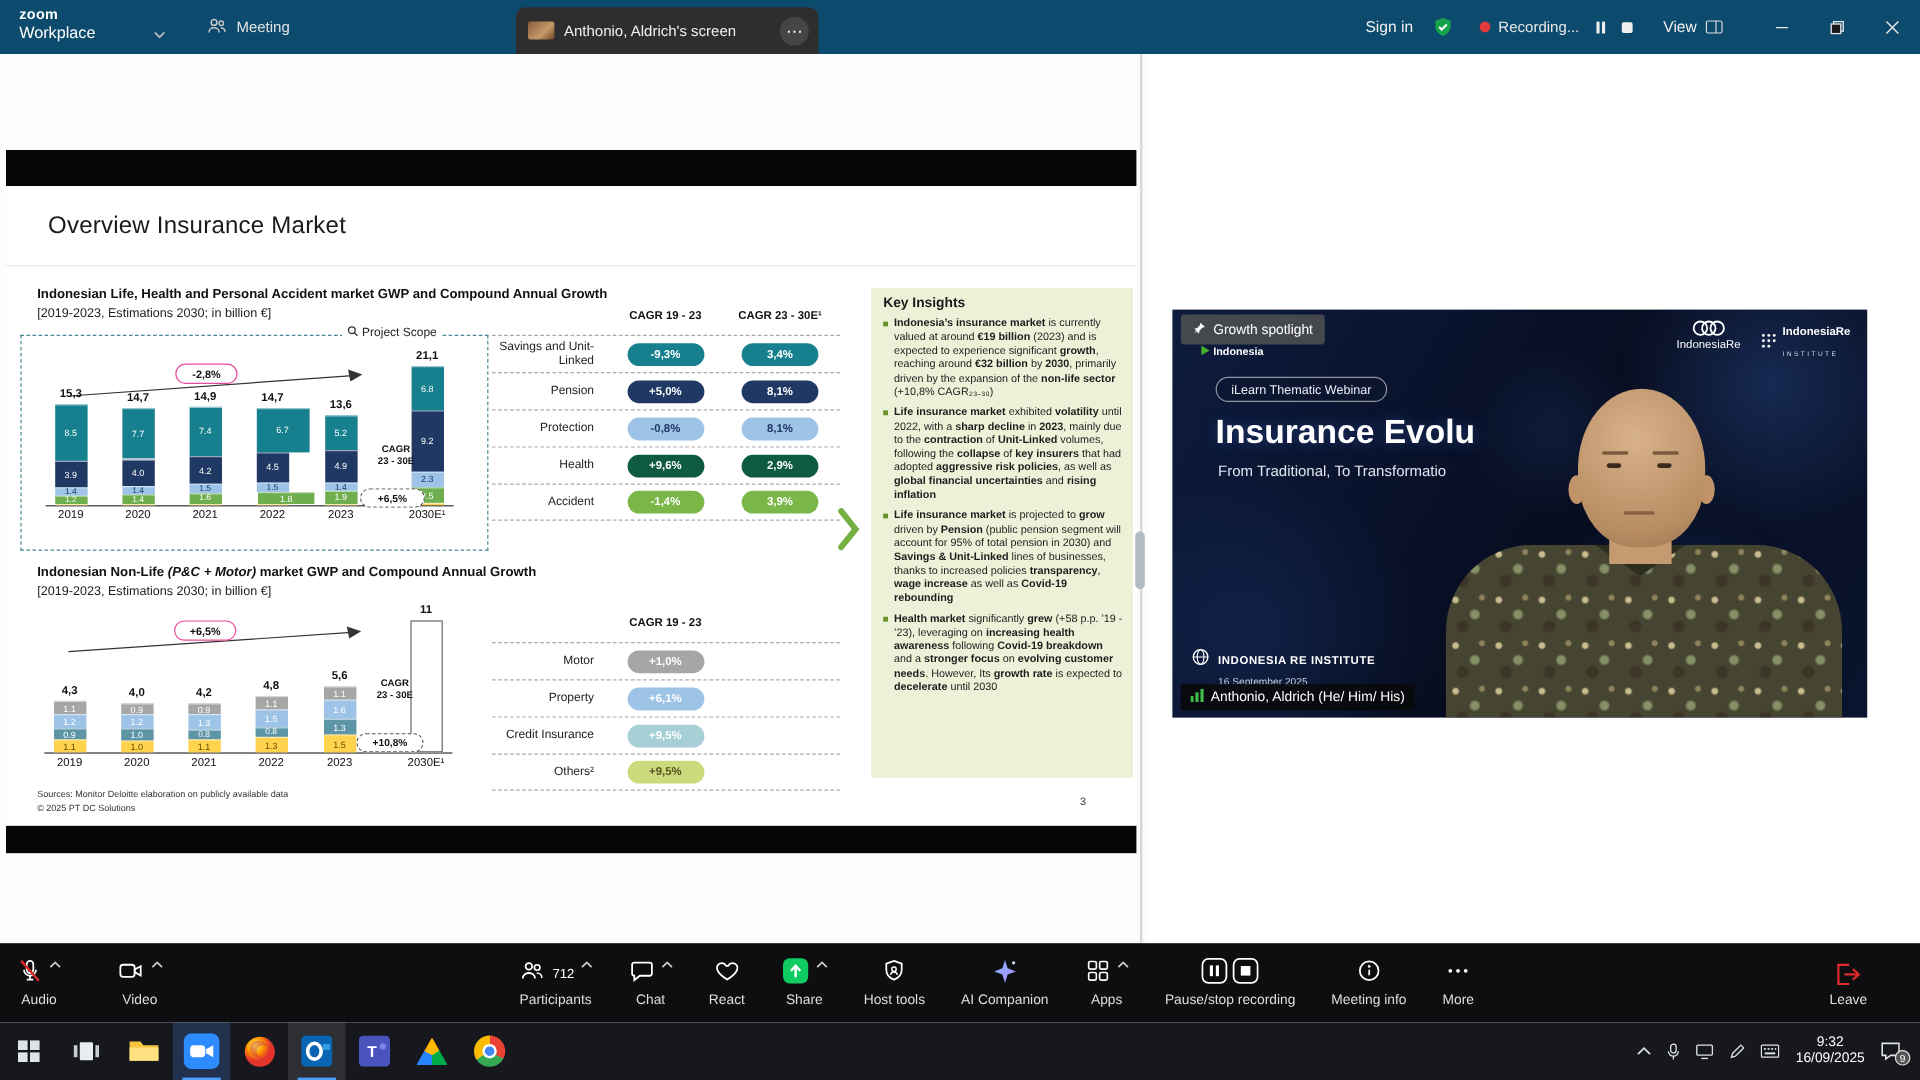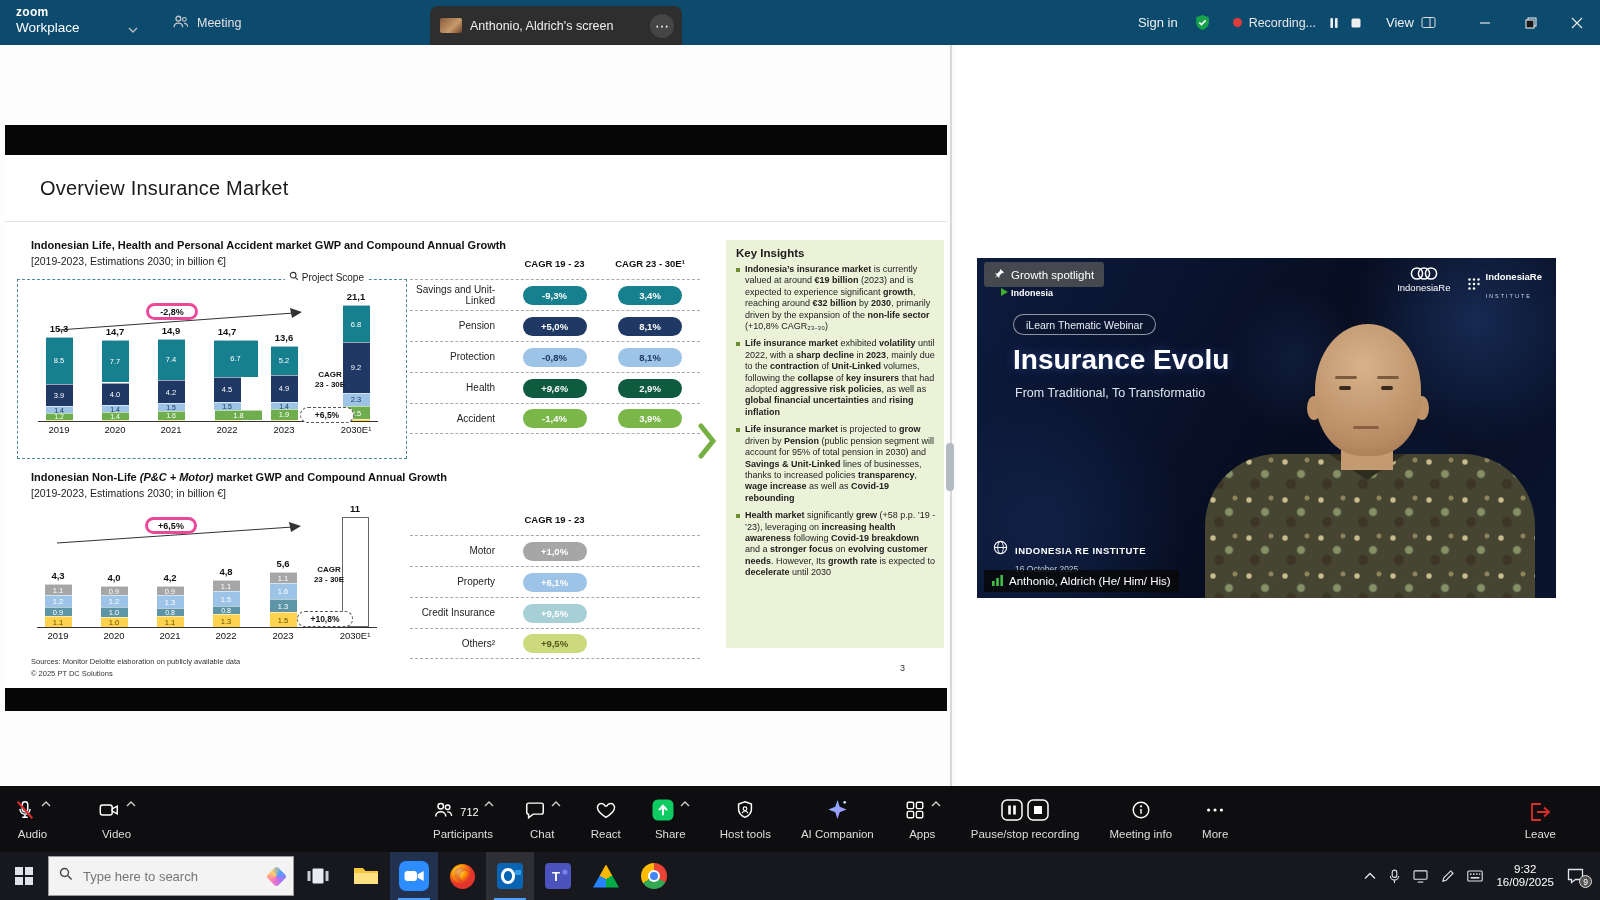--- a/index.html
+++ b/index.html
@@ -39,21 +39,21 @@
   .chart-sub{position:absolute;left:26px;font-size:10.5px;color:#222;}
 
   #chart1{position:absolute;left:12px;top:124px;width:390px;height:180px;border:1.5px dashed #4a8a96;}
   #chart2{position:absolute;left:12px;top:350px;width:390px;height:146px;}
   .bar-seg{position:absolute;text-align:center;font-size:7.5px;overflow:visible;border-top:.5px solid rgba(255,255,255,.55);}
   .proj-bar{position:absolute;background:#fff;border:1px solid #666;}
   .bar-total{position:absolute;text-align:center;font-size:9.5px;font-weight:600;color:#111;}
   .xlabel{position:absolute;text-align:center;font-size:9.5px;color:#111;}
   .axis{position:absolute;left:20px;width:340px;height:1px;background:#333;}
   .trend-svg{position:absolute;left:0;top:0;pointer-events:none;}
-  .trend-pill{position:absolute;background:#fff;border:3px solid #ec4899;border-radius:9px;display:flex;align-items:center;justify-content:center;font-size:9px;font-weight:bold;color:#111;}
+  .trend-pill{position:absolute;background:#fff;border:1px solid #ec4899;border-radius:9px;display:flex;align-items:center;justify-content:center;font-size:9px;font-weight:bold;color:#111;}
   .cagr-mid{position:absolute;width:56px;text-align:center;font-size:8px;font-weight:bold;color:#111;line-height:9.5px;}
   .cagr-oval{position:absolute;background:#fff;border:1px dashed #555;border-radius:9px;display:flex;align-items:center;justify-content:center;font-size:8.5px;font-weight:bold;color:#111;}
   #project-scope{position:absolute;top:-9px;right:38px;background:#fff;display:flex;align-items:center;gap:3px;padding:0 4px;font-size:10px;color:#222;}
 
   .cagr-table{position:absolute;width:290px;}
   .cagr-head-row,.cagr-row{display:grid;grid-template-columns:95px 99px 92px;align-items:center;}
   .cagr-head-row{height:32px;}
   .cagr-row{height:31px;border-top:1px dashed #a9a9a9;}
   .cagr-row:last-child{border-bottom:1px dashed #a9a9a9;}
   .cagr-head-cell{font-size:9.5px;font-weight:bold;color:#111;text-align:center;}
@@ -332,21 +332,21 @@
               <div class="pill-cell">
                 <div class="pill" style="background: rgb(157, 195, 230); color: rgb(31, 56, 100);">-0,8%</div>
               </div>
               <div class="pill-cell">
                 <div class="pill" style="background: rgb(157, 195, 230); color: rgb(31, 56, 100);">8,1%</div>
               </div>
             </div>
             <div class="cagr-row">
               <div class="cagr-label">Health</div>
               <div class="pill-cell">
-                <div class="pill" style="background: rgb(14, 91, 63); color: rgb(255, 255, 255); font-style: italic;">+9,6%</div>
+                <div class="pill" style="background: rgb(14, 91, 63); color: rgb(255, 255, 255);">+9,6%</div>
               </div>
               <div class="pill-cell">
                 <div class="pill" style="background: rgb(14, 91, 63); color: rgb(255, 255, 255);">2,9%</div>
               </div>
             </div>
             <div class="cagr-row">
               <div class="cagr-label">Accident</div>
               <div class="pill-cell">
                 <div class="pill" style="background: rgb(122, 182, 72); color: rgb(255, 255, 255);">-1,4%</div>
               </div>
@@ -507,21 +507,21 @@
         </div>
         <div id="vf-badge">iLearn Thematic Webinar</div>
         <div id="vf-title">Insurance Evolu</div>
         <div id="vf-subtitle">From Traditional, To Transformatio</div>
         <div class="vf-footer">
           <span><svg width="15" height="15" viewBox="0 0 16 16">
                 <circle cx="8" cy="8" r="6.5" fill="none" stroke="#fff" stroke-width="1.2"></circle>
                 <ellipse cx="8" cy="8" rx="3" ry="6.5" fill="none" stroke="#fff" stroke-width="1"></ellipse>
                 <line x1="1.5" y1="8" x2="14.5" y2="8" stroke="#fff" stroke-width="1"></line>
               </svg></span>
-          <span><span class="org">INDONESIA RE INSTITUTE</span><br><span class="date">16 October 2025</span></span>
+          <span><span class="org">INDONESIA RE INSTITUTE</span><br><span class="date">16 September 2025</span></span>
         </div>
         <div class="person-torso"></div>
         <div class="person-collar"></div>
         <div class="person-neck"></div>
         <div class="person-ear" style="left:330px;"></div>
         <div class="person-ear" style="left:438px;"></div>
         <div class="person-head"></div>
         <div class="face-brow" style="left:358px;"></div>
         <div class="face-brow" style="left:400px;"></div>
         <div class="face-eye" style="left:362px;"></div>
@@ -721,28 +721,20 @@
   </div>
 
   <div id="taskbar">
     <div id="start-btn">
       <span class="win-logo">
           <span></span>
           <span></span>
           <span></span>
           <span></span>
         </span>
-    </div>
-    <div id="search-box">
-      <span><svg width="14" height="14" viewBox="0 0 14 14">
-            <circle cx="5.5" cy="5.5" r="4" fill="none" stroke="#444" stroke-width="1.4"></circle>
-            <line x1="8.6" y1="8.6" x2="12.6" y2="12.6" stroke="#444" stroke-width="1.4"></line>
-          </svg></span>
-      <input id="search-input" placeholder="Type here to search" style="">
-      <span class="copilot-gem"></span>
     </div>
     <div id="tb-apps" style="display:flex">
         <div class="tb-slot">
           <svg width="22" height="20" viewBox="0 0 22 20">
             <rect x="0.5" y="5" width="3" height="10" fill="#c9ced4"></rect>
             <rect x="5.5" y="2.5" width="11" height="15" rx="1" fill="#e8ecf0"></rect>
             <rect x="18.5" y="5" width="3" height="10" fill="#c9ced4"></rect>
           </svg>
         </div>
         <div class="tb-slot">

